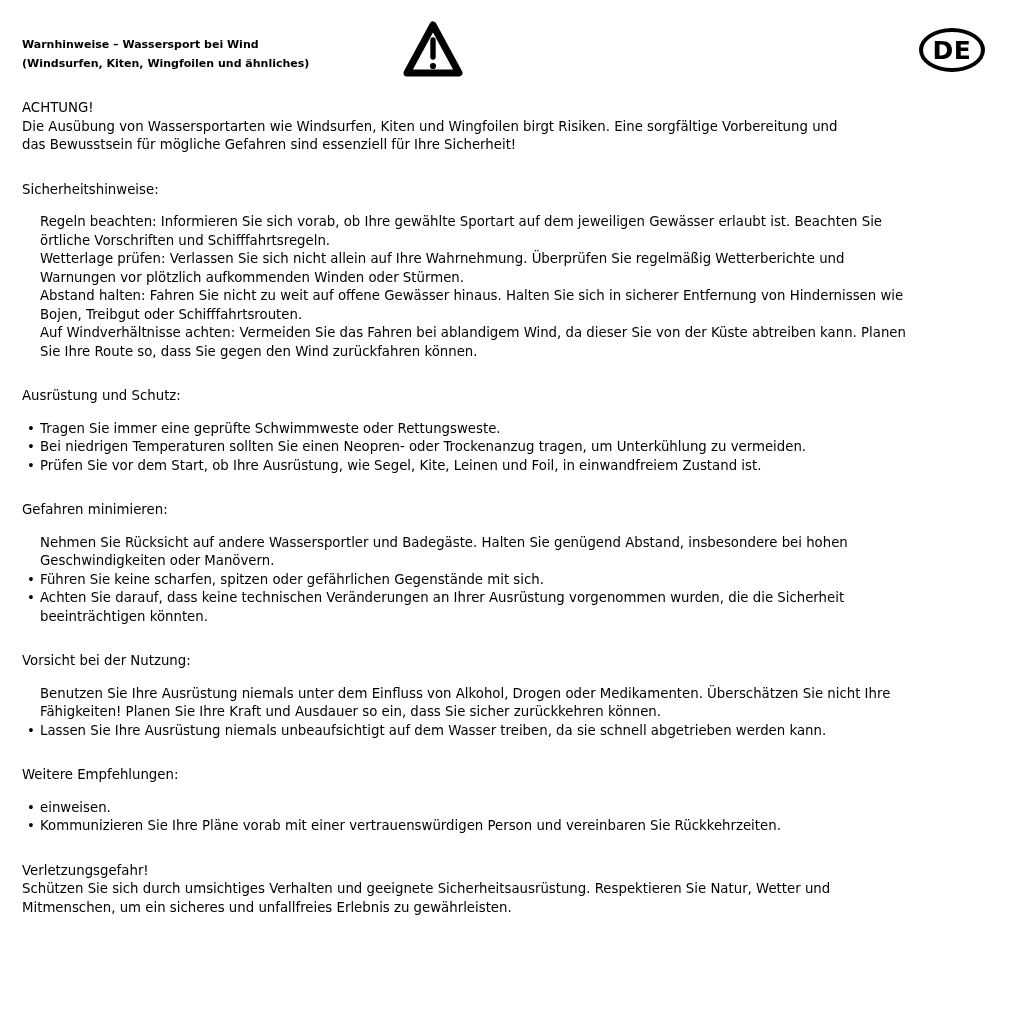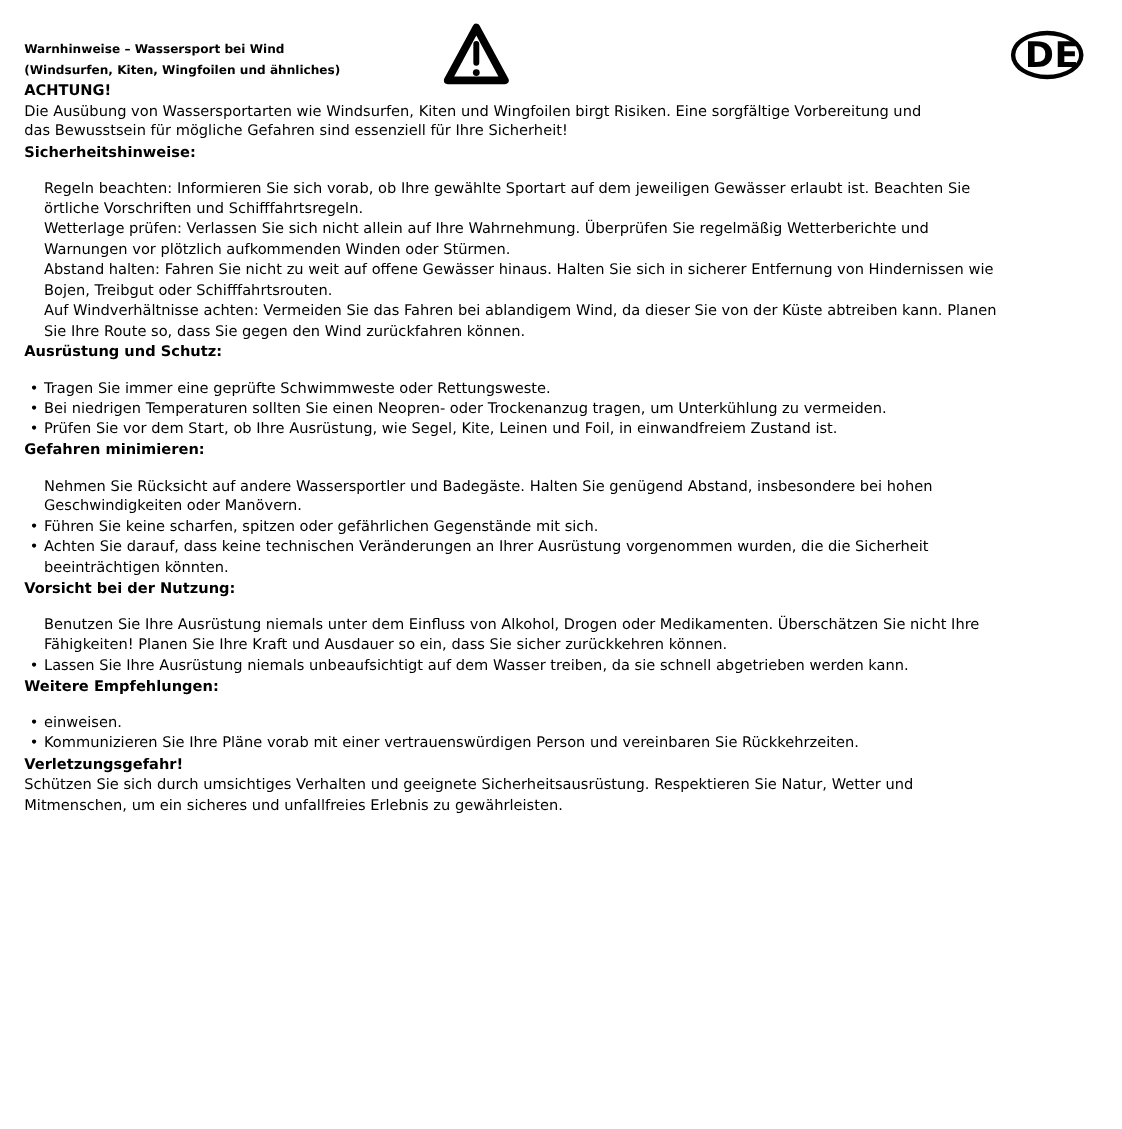--- a/index.html
+++ b/index.html
@@ -29,30 +29,30 @@
     left: 381px; top: -16px;   
     width: 60px; height: 60px;
   }
   .lang-badge {
     position: absolute;
     left: 897px; top: -8px;    
     width: 66px; height: 44px;
     border: 4px solid #000;
     border-radius: 50%;
     box-sizing: border-box;
-    display: flex; align-items: center; justify-content: flex-end;
+    display: flex; align-items: center; justify-content: center;
     font-weight: bold;
-    font-size: 32px;
+    font-size: 25px;
     letter-spacing: 0.5px;
   }
   .sec-heading {
     font-size: 13.3px;
     line-height: 18.5px;
-    font-weight: bold;
-    margin: 1px 0 0 0;
+    font-weight: normal;
+    margin: 26px 0 0 0;
   }
   .sec-body { margin: 0; }
   .sec-body.with-gap { margin-top: 14px; }
   .list-body { margin-left: 18px; }
   .line {
     font-size: 13.3px;
     line-height: 18.5px;
     white-space: normal;
   }
   .item { position: relative; }

